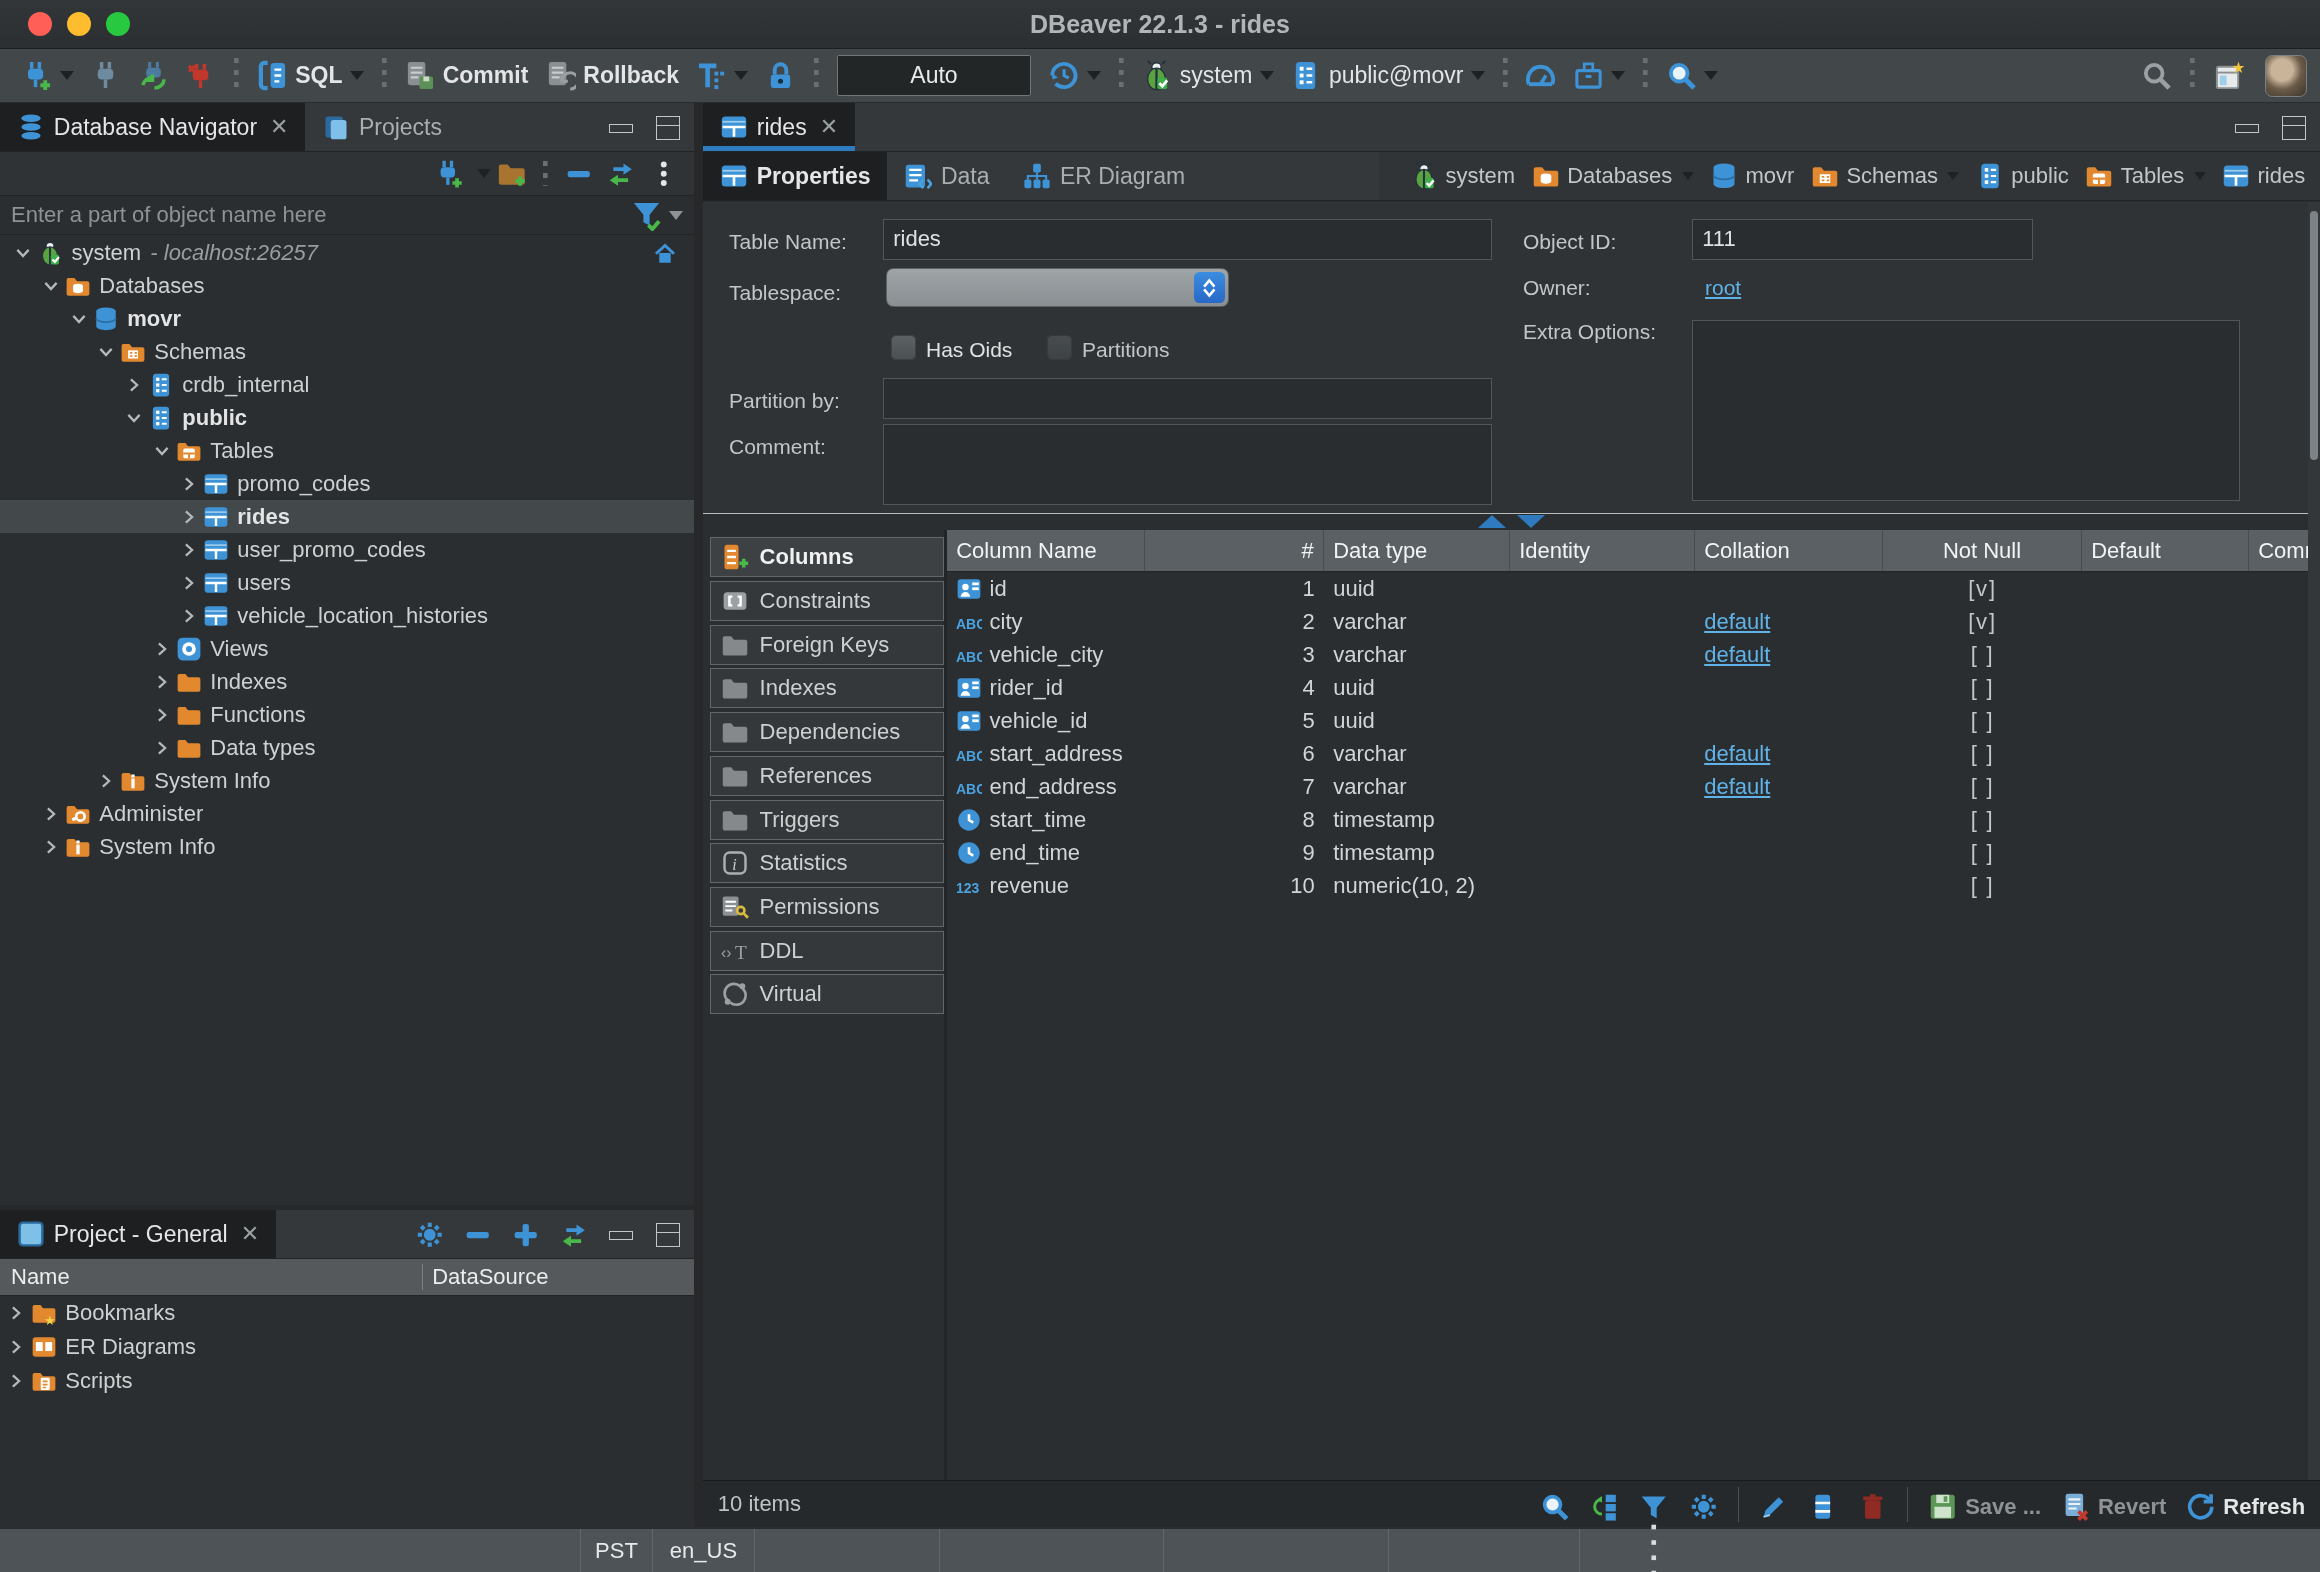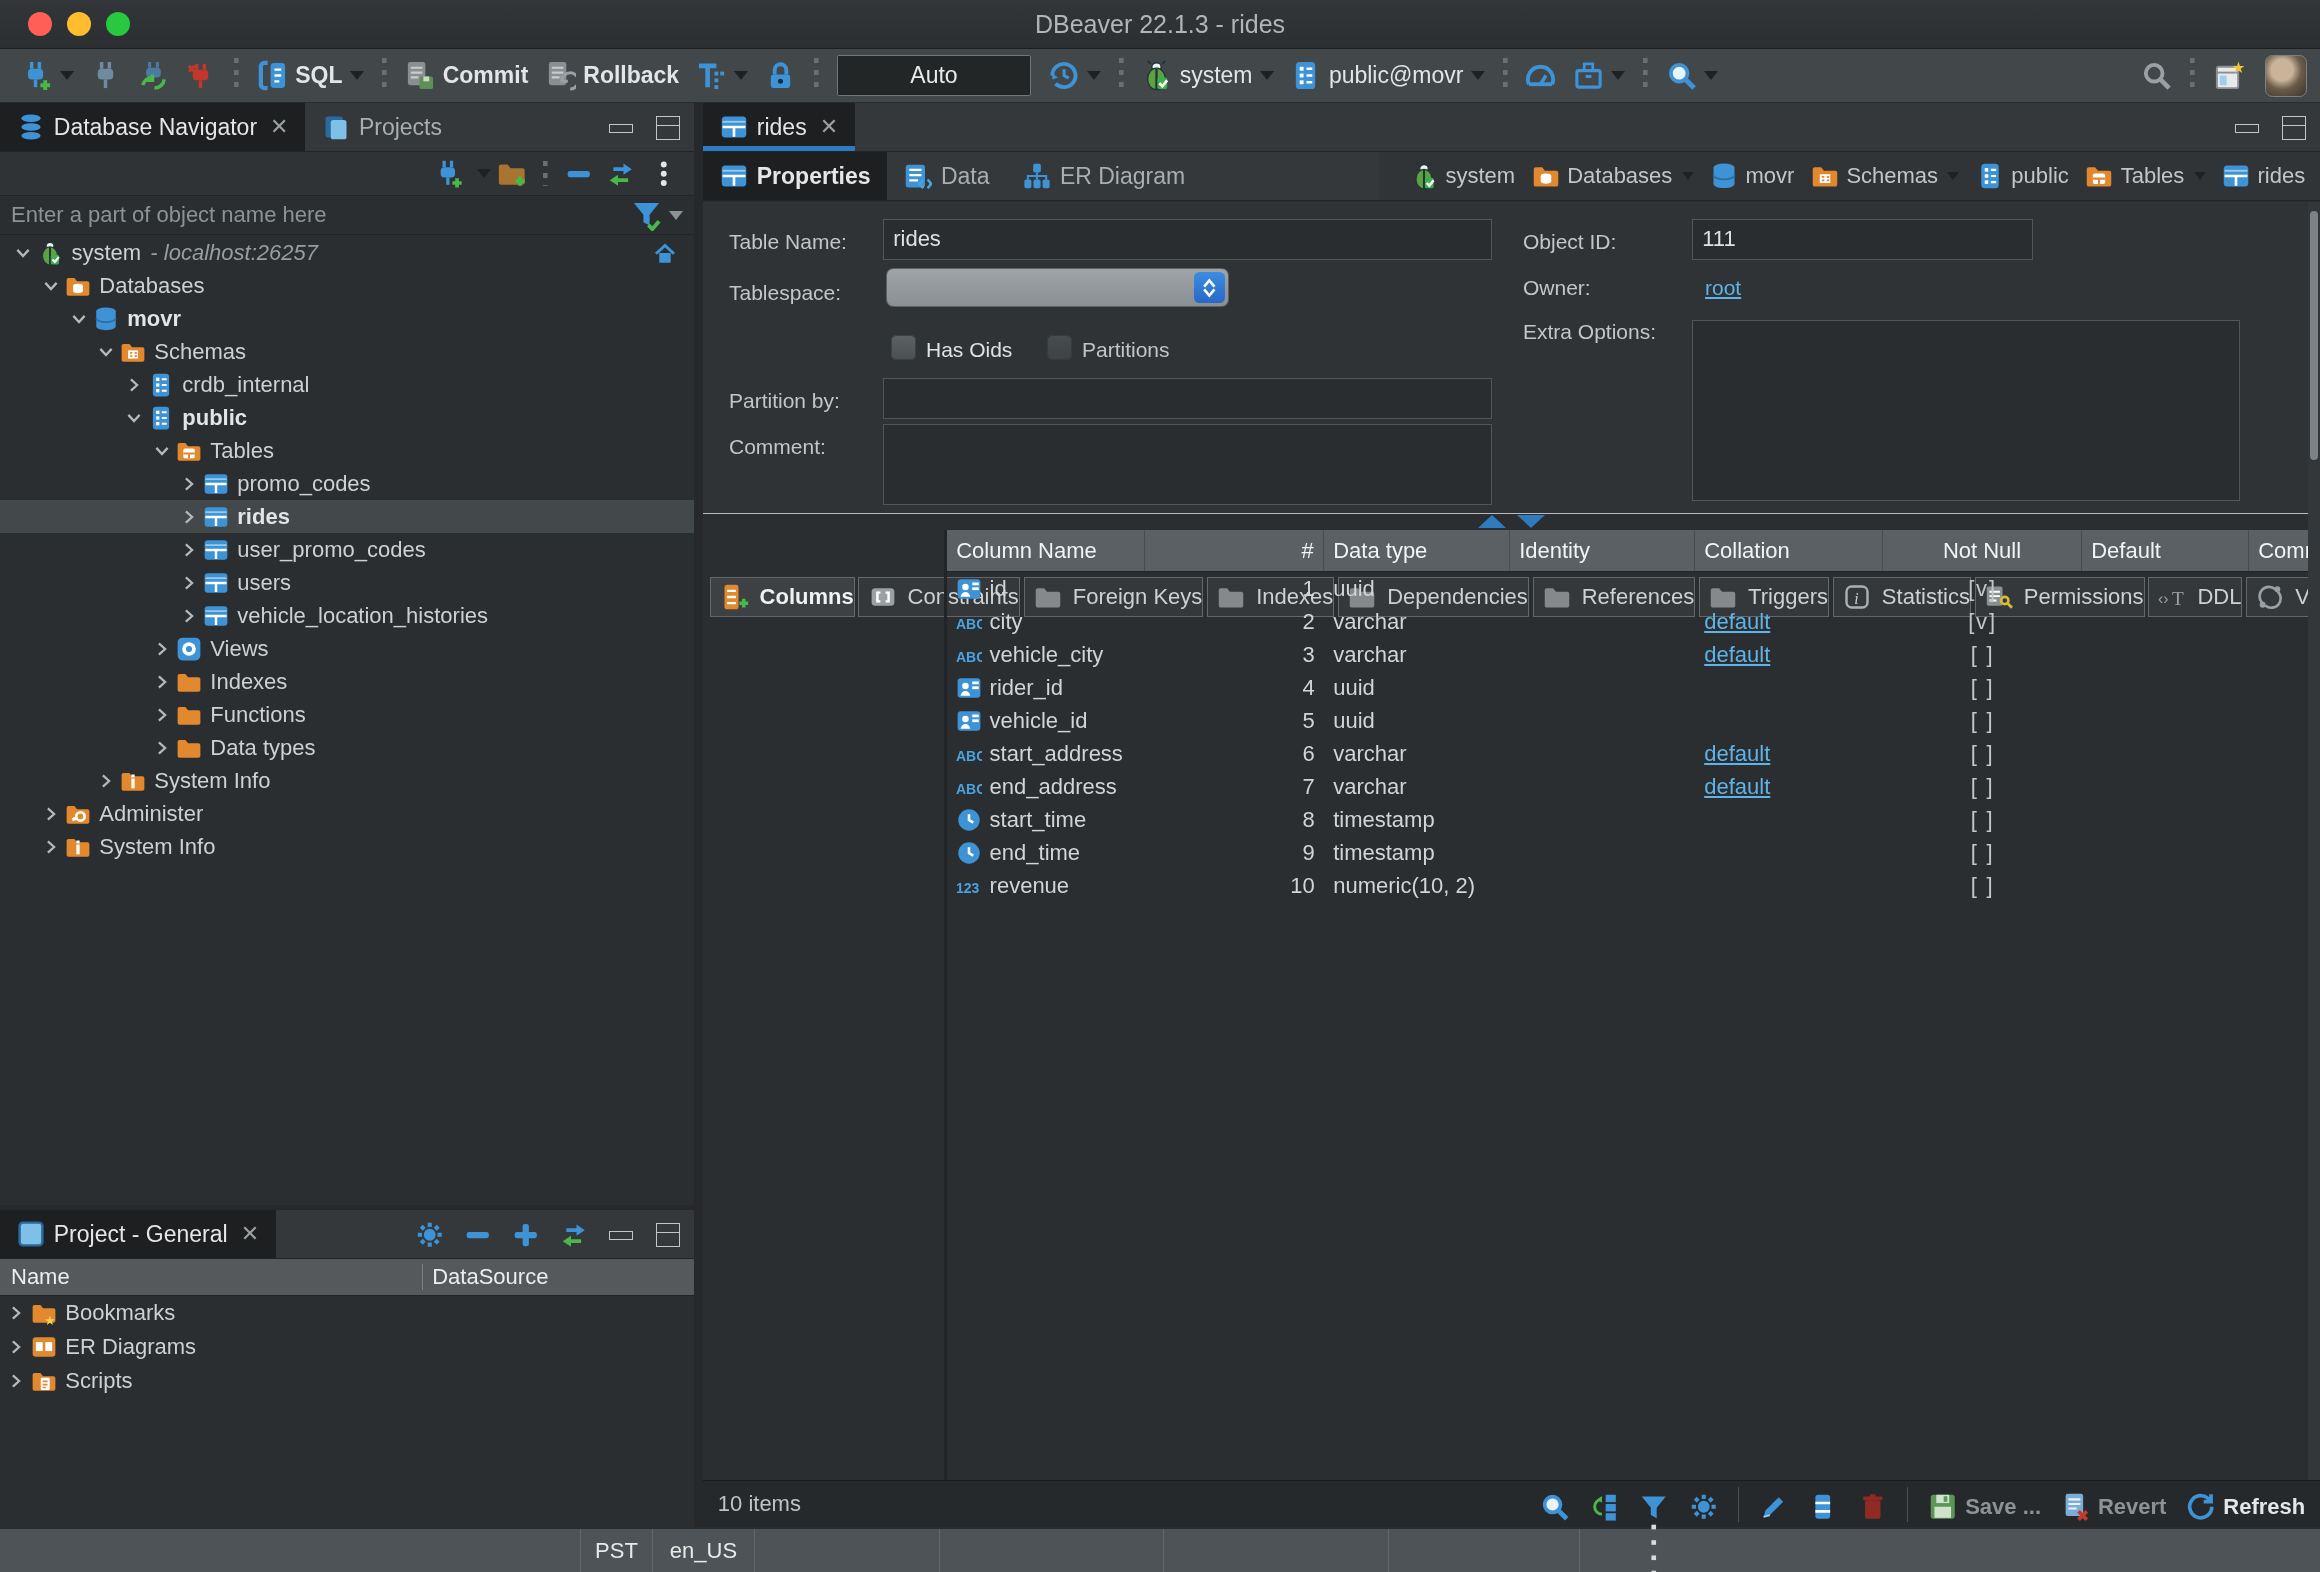--- a/index.html
+++ b/index.html
@@ -19,21 +19,21 @@
 
   
   #titlebar { position:absolute; left:0; top:0; width:100%; height:49px;
               background:linear-gradient(#323639,#2c2f31); border-bottom:0.9px solid #1c1e1f;
               display:flex; align-items:center; }
   .tl { width:24px; height:24px; border-radius:50%; margin-left:14.8px; }
   .tl.red { background:#ff5f57; margin-left:28px; }
   .tl.yel { background:#febc2e; }
   .tl.grn { background:#28c840; }
   #window-title { position:absolute; left:0; right:0; text-align:center; font-size:25px;
-                  font-weight:normal; color:#b2b5b7; }
+                  font-weight:bold; color:#b2b5b7; }
 
   
   #toolbar { position:absolute; left:0; top:49px; width:100%; height:54px; background:#42474a;
              border-bottom:0.9px solid #292c2d; display:flex; align-items:center; padding:0 13px; }
   .tb-item { display:flex; align-items:center; margin:0 4.6px; height:41px; padding:0 3.7px; border-radius:4.6px; }
   .tb-item .ic { width:31px; height:31px; }
   .tb-label { font-size:23px; color:#e3e5e6; font-weight:bold; margin-left:7.4px; }
   #auto-combo { width:194px; height:41px; background:#232627; border:1.8px solid #717678; border-radius:1.8px;
                 display:flex; align-items:center; justify-content:center; font-size:23px; color:#e8eaea; margin:0 9.2px; }
   #avatar { width:42px; height:42px; border-radius:7.4px; border:1.8px solid #7c8284;
@@ -106,21 +106,21 @@
   .link { color:#5fb3e8; text-decoration:underline; }
 
   
   #sash { position:absolute; left:0; top:410px; width:1617px; height:17.5px; background:#2b2e30; border-top:0.9px solid #babdbe; border-bottom:0.9px solid #babdbe;
           display:flex; align-items:center; justify-content:center; gap:11px; }
   .tri-up { width:0; height:0; border-left:14.8px solid transparent; border-right:14.8px solid transparent; border-bottom:13px solid #2f7bbf; }
   .tri-dn { width:0; height:0; border-left:14.8px solid transparent; border-right:14.8px solid transparent; border-top:13px solid #2f7bbf; }
 
   
   #lower { position:absolute; left:0; top:427px; width:1617px; bottom:47px; background:#2b2e30; }
-  #side-nav { position:absolute; left:7.4px; top:7.4px; width:234px; bottom:0; display:flex; flex-direction:row; gap:3.7px;margin-top:40px; }
+  #side-nav { position:absolute; left:7.4px; top:7.4px; width:234px; bottom:0; display:flex; flex-direction:column; gap:3.7px; }
   .side-item { height:40px; flex:none; border:0.9px solid #62676a; background:#34383a; display:flex; align-items:center; font-size:22px; color:#ced1d2; padding-left:9.2px; }
   .side-item .ic { width:28px; height:28px; margin-right:11px; }
   .side-item.active { background:#3d4144; color:#f0f2f2; font-weight:bold; }
   #grid { position:absolute; left:241px; top:0; right:0; bottom:0; border-left:3.7px solid #222527; }
   .grid-cols { display:grid; grid-template-columns:198px 179px 186px 185px 188px 199px 167px 1fr; }
   #grid-header { height:42px; background:#5a6063; color:#f2f4f4; font-size:22px; align-items:center; border-bottom:0.9px solid #212425; }
   #grid-header > div { padding:0 9.2px; height:100%; display:flex; align-items:center; border-right:0.9px solid #474c4f; overflow:hidden; white-space:nowrap; }
   #grid-header .h-num { justify-content:flex-end; }
   #grid-header .h-center { justify-content:center; }
   .grid-row { height:33px; font-size:22px; color:#d2d5d6; align-items:center; }

